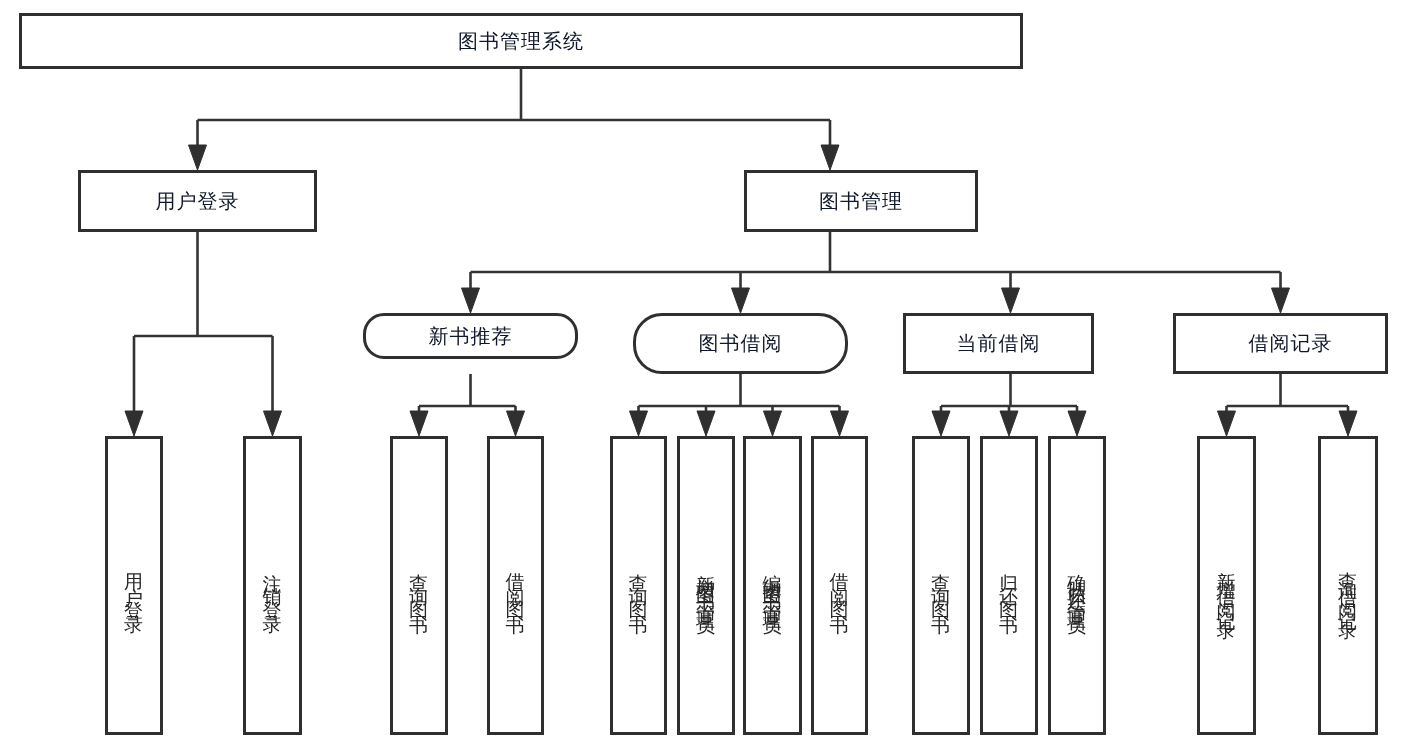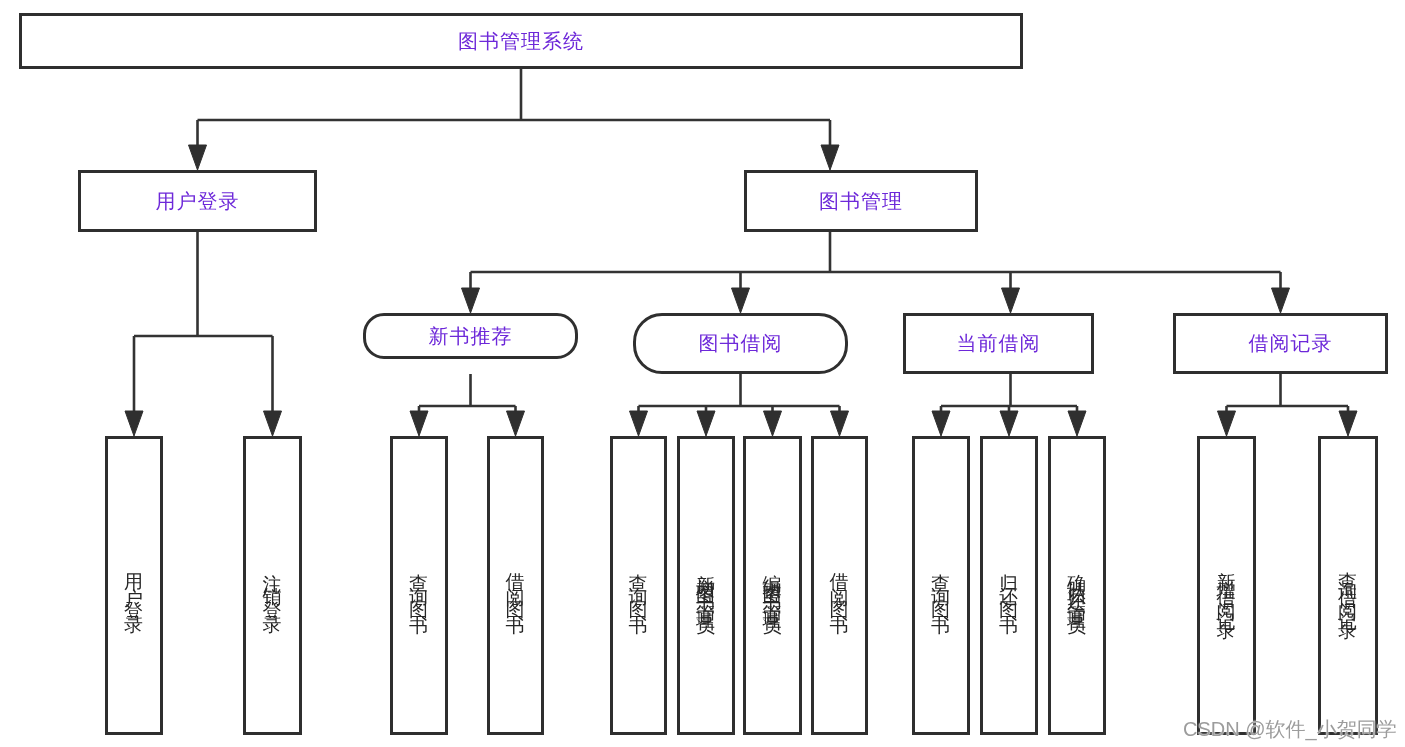--- a/index.html
+++ b/index.html
@@ -12,21 +12,21 @@
   }
   .connectors{position:absolute;left:0;top:0;width:1405px;height:747px;}
   .connectors path{stroke:#333333;stroke-width:2.6;fill:none;}
   .connectors polygon{fill:#2f2f2f;stroke:#2f2f2f;stroke-width:1;}
   .node{
     position:absolute;
     box-sizing:border-box;
     border:3px solid #2f2f2f;
     background:#ffffff;
     display:flex;align-items:center;justify-content:center;
-    color:#6d28d9;
+    color:#0f172a;
     font-size:20px;
     letter-spacing:1px;
   }
   .node.h{white-space:nowrap;}
   .leaf{
     position:absolute;
     top:436px;height:299px;
     box-sizing:border-box;
     border:3px solid #2f2f2f;
     background:#ffffff;
@@ -147,15 +147,14 @@
     <span>确认归还（管理员）</span>
   </div>
 
   <div class="leaf mid" style="left:1197px;width:59px;">
     <span>新增借阅记录</span>
   </div>
   <div class="leaf mid" style="left:1318px;width:60px;">
     <span>查询借阅记录</span>
   </div>
 
-  <div class="watermark">CSDN @软件_小贺同学</div>
 
 </div>
 
 </body></html>

